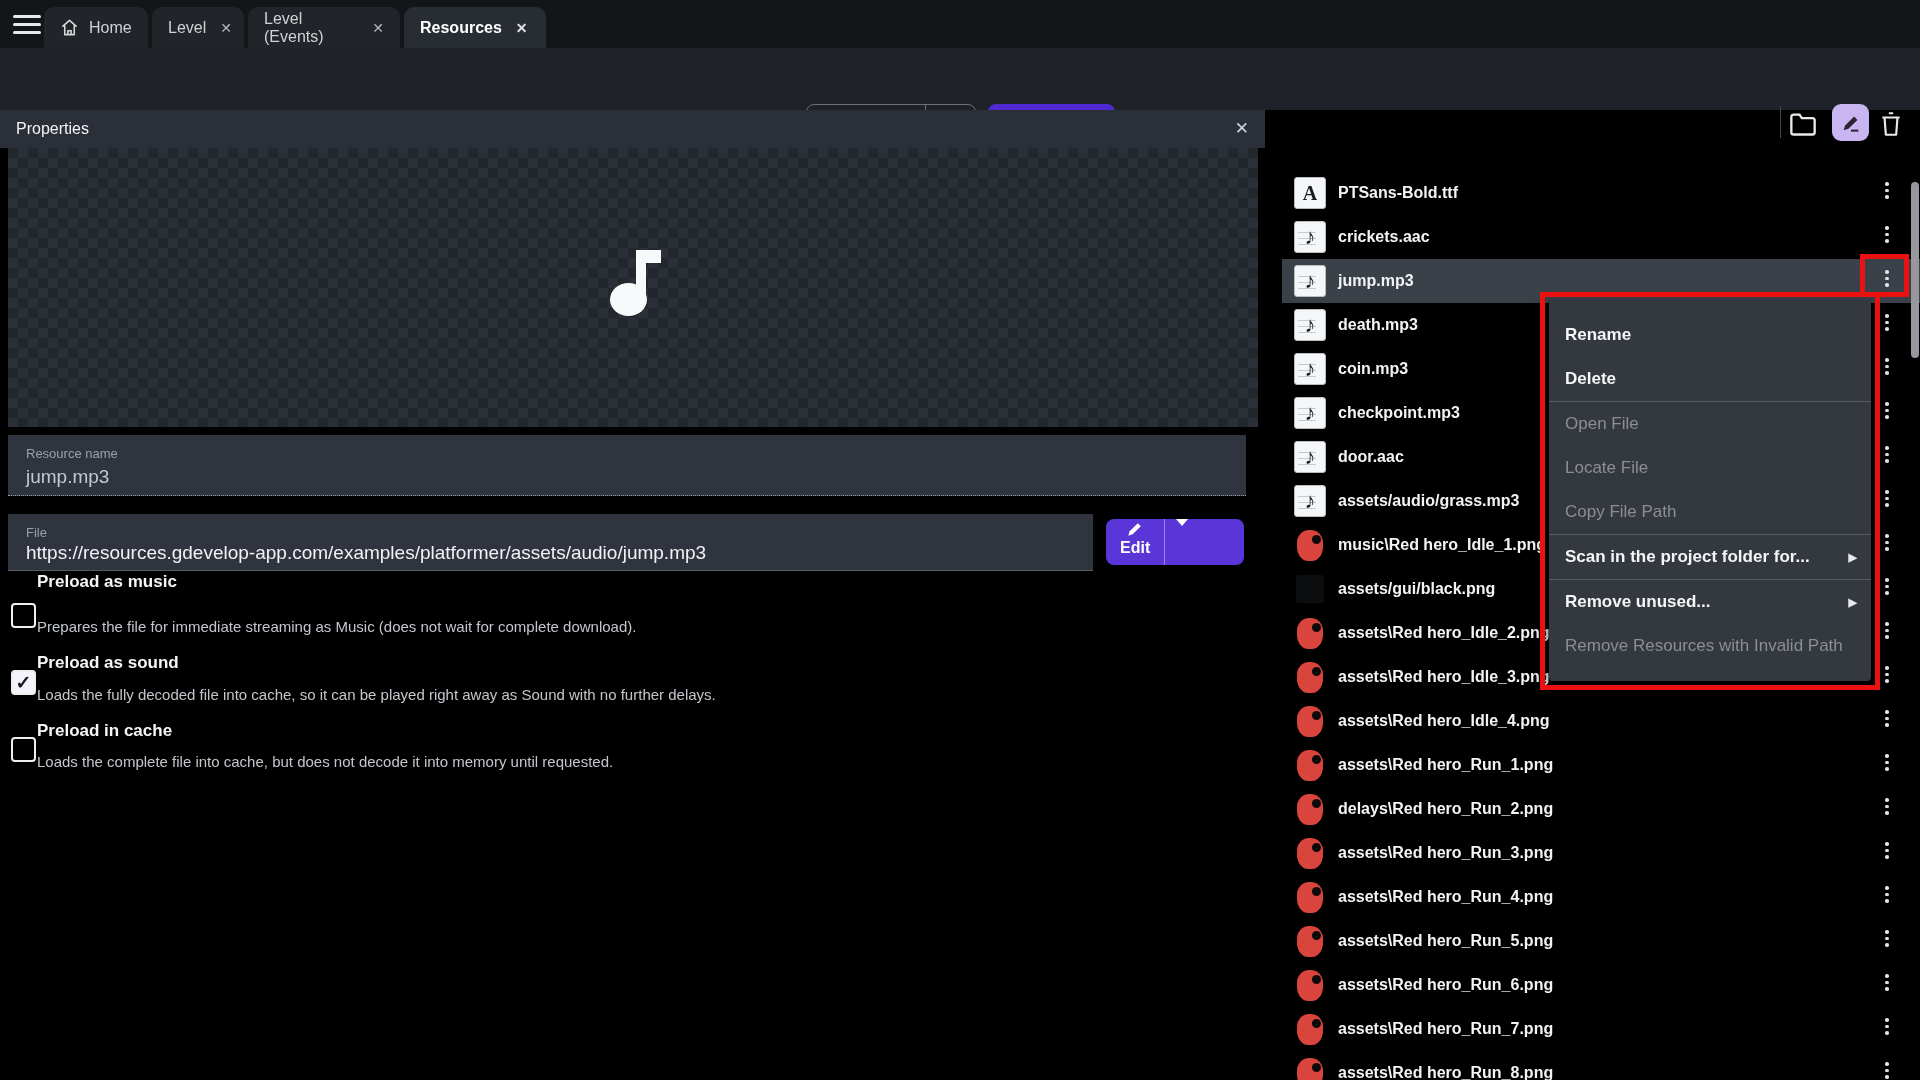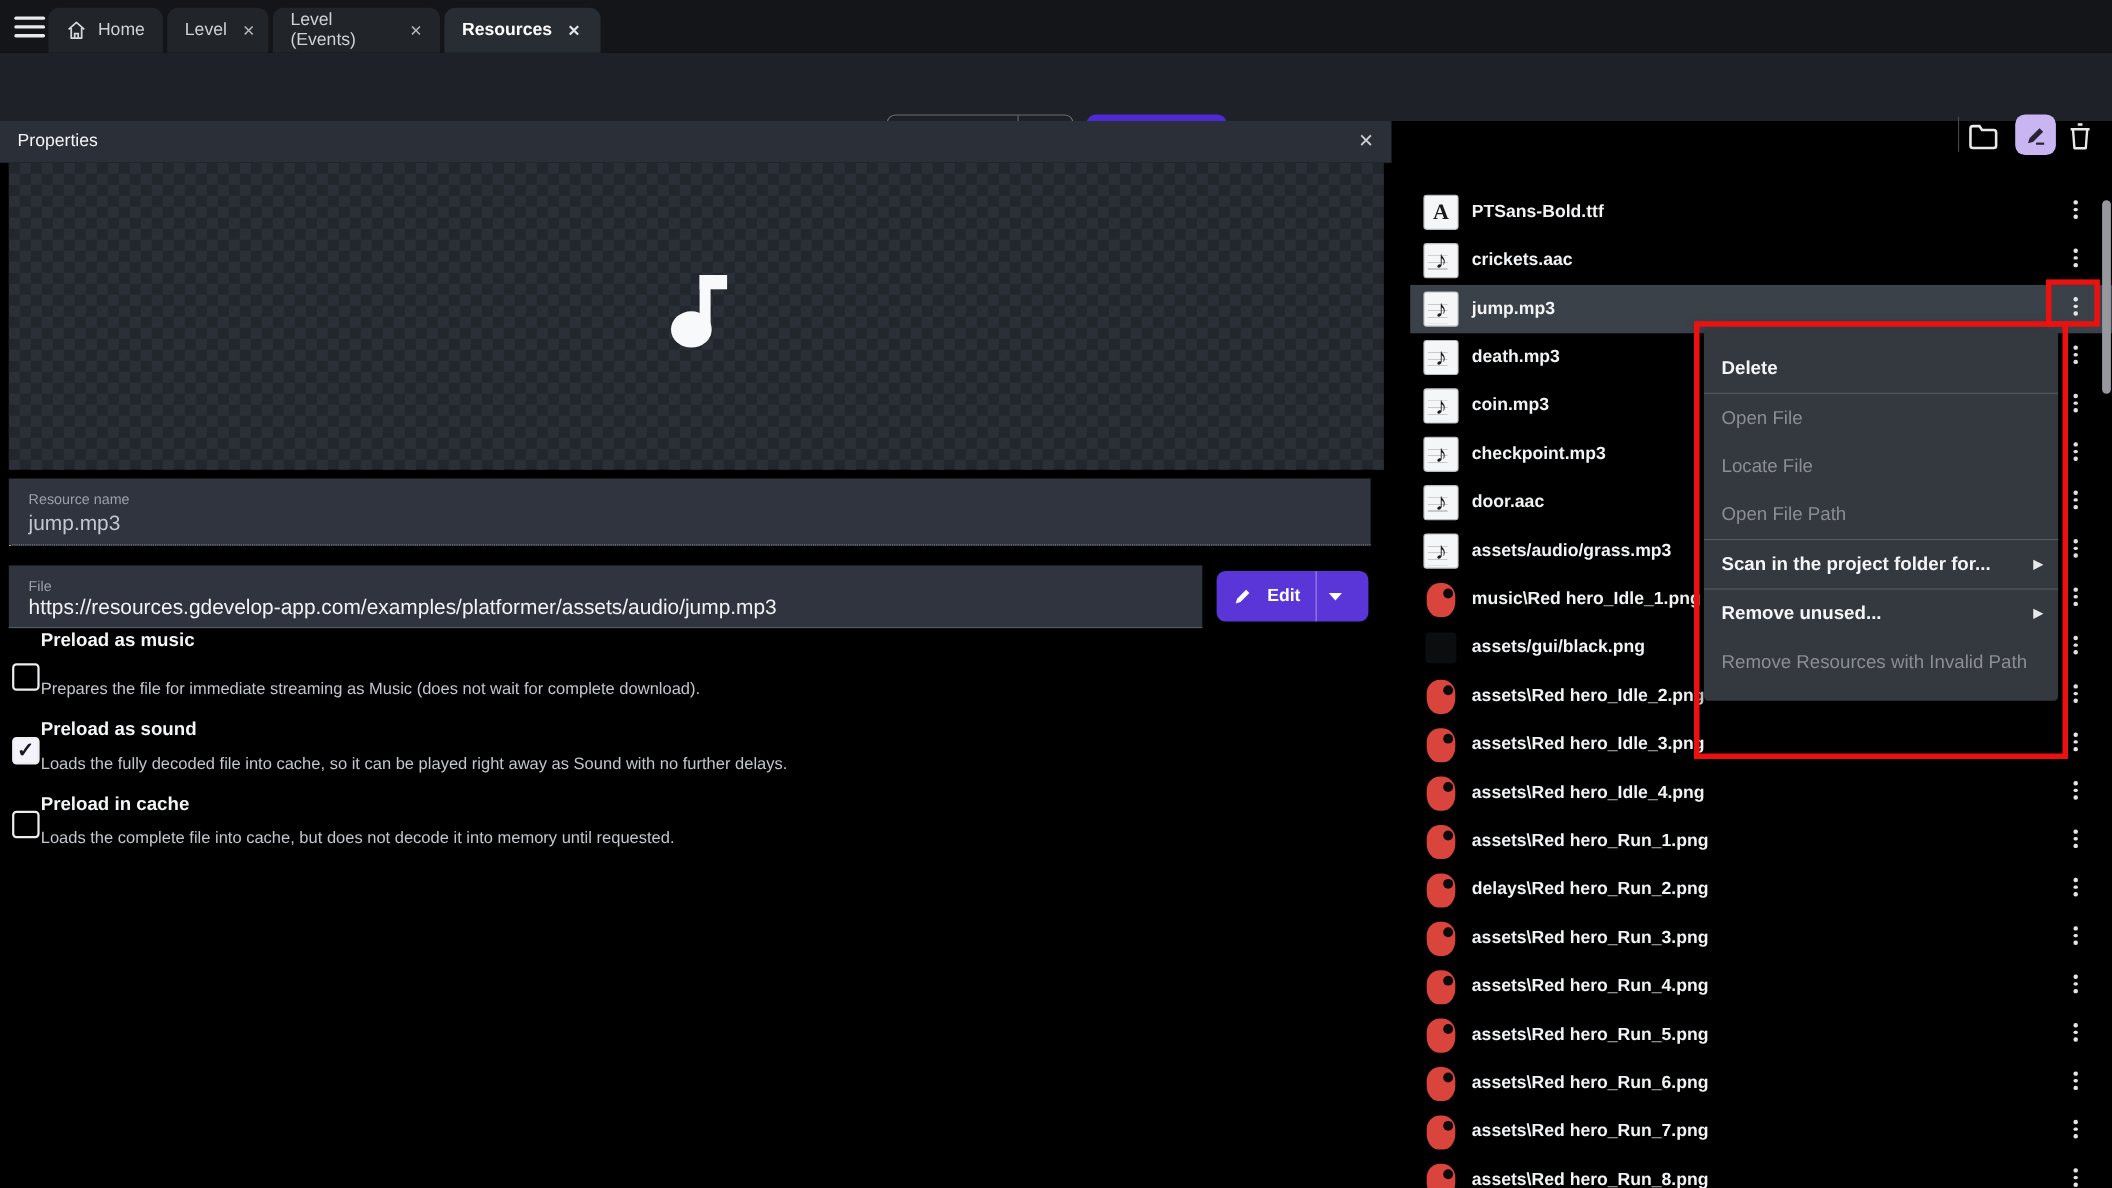--- a/index.html
+++ b/index.html
@@ -48,21 +48,21 @@
 
   .field { position:absolute; left:8px; background:#2f343e; }
   .field .flabel { position:absolute; left:18px; top:11px; font-size:13px; color:#9ba0a9; }
   .field .fvalue { position:absolute; left:18px; top:31px; font-size:19px; color:#c3c8d0; }
   .field-name { top:435px; width:1238px; height:61px; border-bottom:1px dotted #9aa0a8; }
   .field-file { top:514px; width:1085px; height:57px; border-bottom:1px solid #555a63; }
   .field-file .fvalue { top:28px; color:#f1f2f4; }
 
   .btn-edit { position:absolute; left:1106px; top:519px; width:138px; height:46px; background:#5a36d8; border-radius:8px;
     display:flex; align-items:center; color:#ffffff; font-weight:bold; font-size:16px; cursor:pointer; }
-  .btn-edit .sect { display:flex; align-items:center; gap:12px; padding:0 14px; height:100%; }
+  .btn-edit .sect { display:flex; align-items:center; padding:0 14px; height:100%;flex-direction:column; }
   .btn-edit .vdiv { width:1px; height:100%; background:rgba(255,255,255,0.4); }
 
   .cbrow .cbox { position:absolute; width:25px; height:25px; border:2.5px solid #eceef0; border-radius:4px; cursor:pointer; background:transparent; }
   .cbrow .cbox.checked { background:#f5f2fc; color:#15181d; font-weight:bold; font-size:19px; text-align:center; line-height:22px; }
   .cbrow .ctitle { position:absolute; left:37px; font-size:17px; font-weight:bold; color:#f4f5f7; }
   .cbrow .cdesc { position:absolute; left:37px; font-size:15px; color:#c3c6cc; }
 
   
   .search { position:absolute; left:1282px; top:118px; width:625px; height:41px; background:#515257; border-radius:5px;
     display:flex; align-items:center; padding:0 14px; gap:14px; }
@@ -442,34 +442,38 @@
           <i></i>
           <i></i>
         </div>
   </div>
     </div>
 
   <div class="vscroll"></div>
 
   <div class="cmenu" id="context-menu">
       <div class="mi">
+    <span class="mlabel">Rename</span>
+    
+  </div>
+      <div class="mi">
     <span class="mlabel">Delete</span>
     
   </div>
       <div class="mdiv"></div>
       <div class="mi disabled">
     <span class="mlabel">Open File</span>
     
   </div>
       <div class="mi disabled">
     <span class="mlabel">Locate File</span>
     
   </div>
       <div class="mi disabled">
-    <span class="mlabel">Open File Path</span>
+    <span class="mlabel">Copy File Path</span>
     
   </div>
       <div class="mdiv"></div>
       <div class="mi">
     <span class="mlabel">Scan in the project folder for...</span>
     <span class="sub" style="display: inline;">▶</span>
   </div>
       <div class="mdiv"></div>
       <div class="mi">
     <span class="mlabel">Remove unused...</span>

